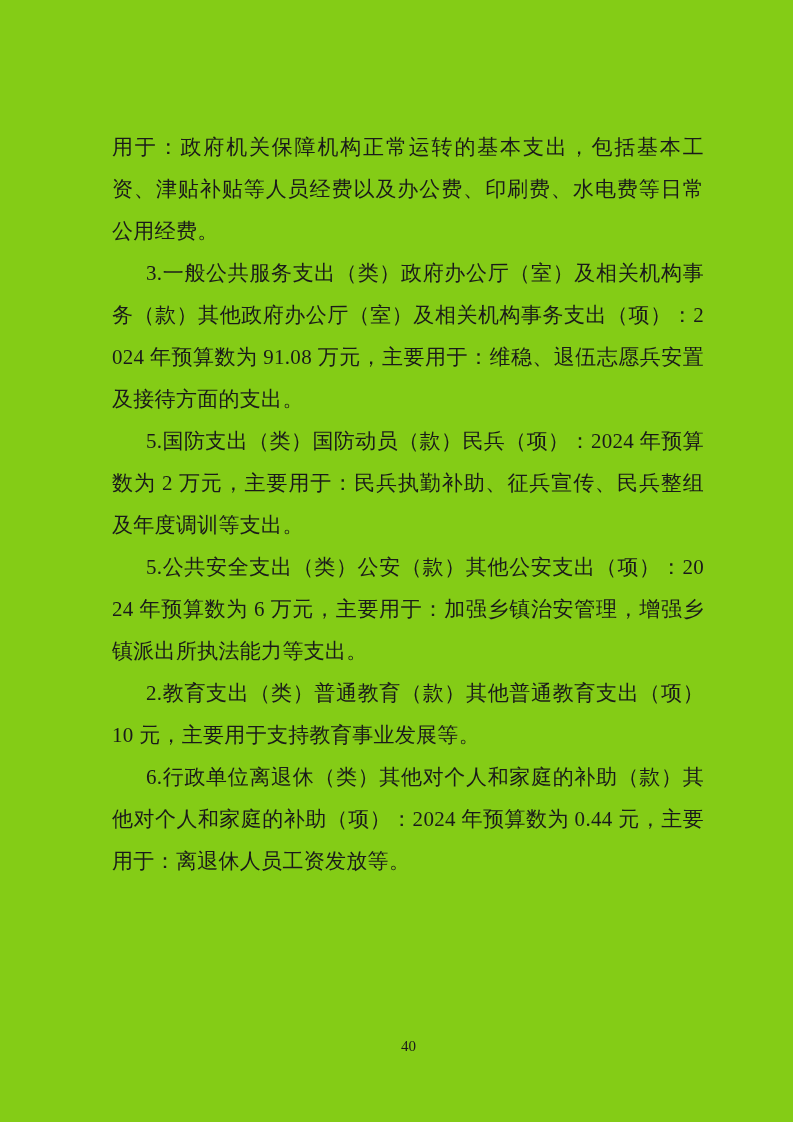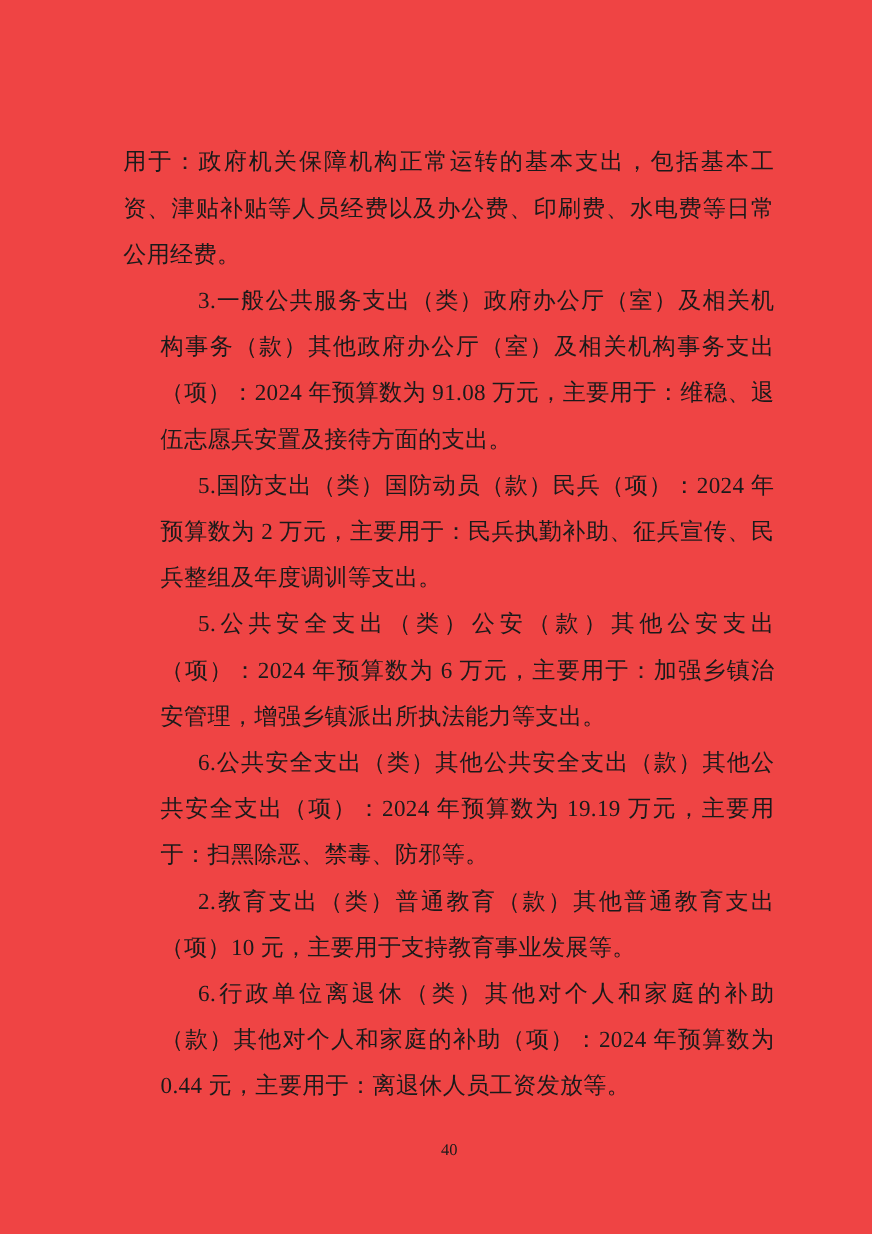--- a/index.html
+++ b/index.html
@@ -4,42 +4,41 @@
 <style>
   html, body {
     margin: 0;
     padding: 0;
     background: #ffffff;
   }
   .page {
     position: relative;
     width: 793px;
     height: 1122px;
-    background: #ef4444;
+    background: #84cc16;
     overflow: hidden;
     font-family: "Liberation Serif", "DejaVu Serif", serif;
     color: #1a1a1a;
   }
   .content {
     position: absolute;
     left: 112px;
     top: 126px;
     width: 592px;
   }
   .content p {
     margin: 0;
     font-size: 21px;
     line-height: 42px;
     text-align: justify;
     letter-spacing: 0.3px;
     word-break: break-all;
   }
   .content p.indent {
     text-indent: 34px;
-    margin-left: 34px;
   }
   .page-footer {
     position: absolute;
     left: 12px;
     top: 1036px;
     width: 100%;
     text-align: center;
     font-size: 15px;
     line-height: 20px;
     color: #1a1a1a;
@@ -47,18 +46,17 @@
 </style>
 </head>
 <body>
 
 <div class="page">
   <div class="content">
     <p>用于：政府机关保障机构正常运转的基本支出，包括基本工资、津贴补贴等人员经费以及办公费、印刷费、水电费等日常公用经费。</p>
     <p class="indent">3.一般公共服务支出（类）政府办公厅（室）及相关机构事务（款）其他政府办公厅（室）及相关机构事务支出（项）：2024 年预算数为 91.08 万元，主要用于：维稳、退伍志愿兵安置及接待方面的支出。</p>
     <p class="indent">5.国防支出（类）国防动员（款）民兵（项）：2024 年预算数为 2 万元，主要用于：民兵执勤补助、征兵宣传、民兵整组及年度调训等支出。</p>
     <p class="indent">5.公共安全支出（类）公安（款）其他公安支出（项）：2024 年预算数为 6 万元，主要用于：加强乡镇治安管理，增强乡镇派出所执法能力等支出。</p>
-    <p class="indent">6.公共安全支出（类）其他公共安全支出（款）其他公共安全支出（项）：2024 年预算数为 19.19 万元，主要用于：扫黑除恶、禁毒、防邪等。</p>
     <p class="indent">2.教育支出（类）普通教育（款）其他普通教育支出（项）10 元，主要用于支持教育事业发展等。</p>
     <p class="indent">6.行政单位离退休（类）其他对个人和家庭的补助（款）其他对个人和家庭的补助（项）：2024 年预算数为 0.44 元，主要用于：离退休人员工资发放等。</p>
   </div>
   <div class="page-footer">40</div>
 </div>
 
 </body></html>

